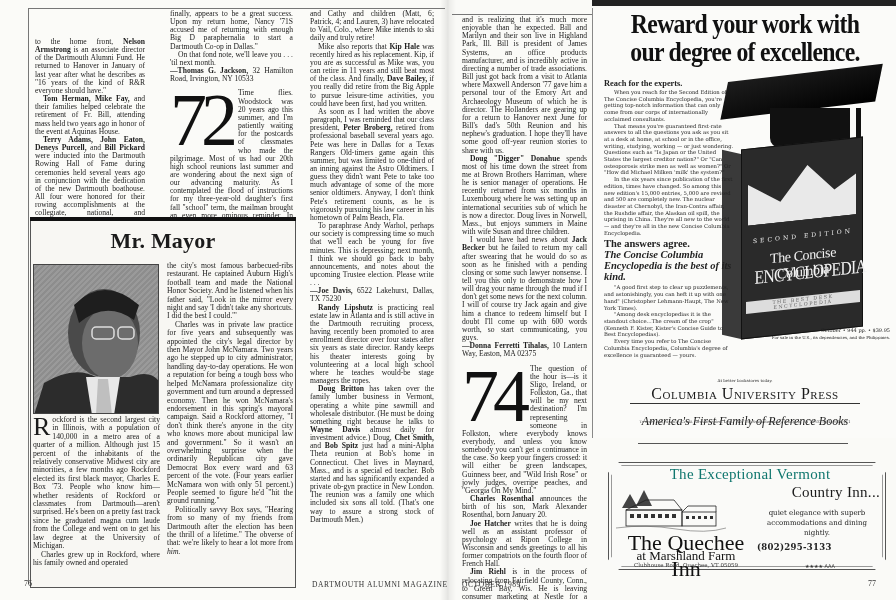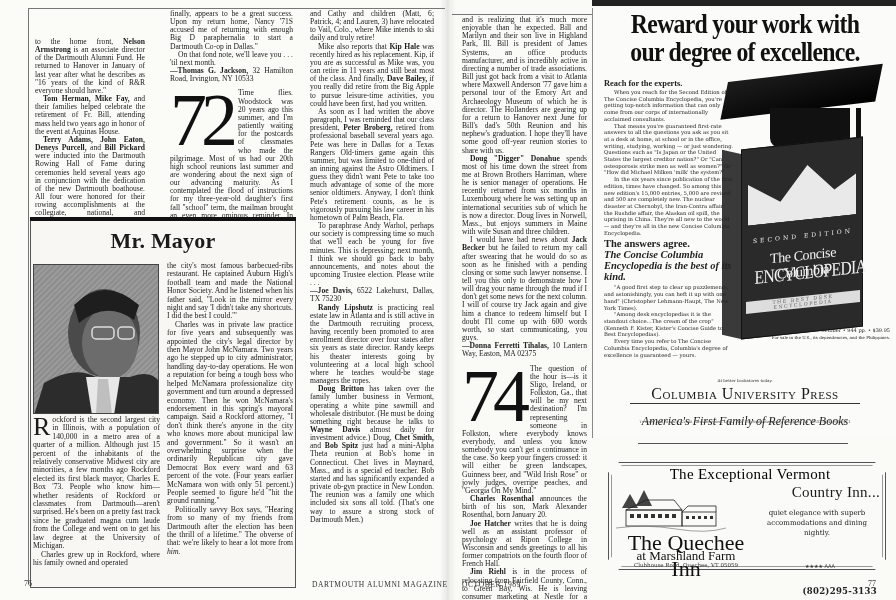--- a/index.html
+++ b/index.html
@@ -47,25 +47,25 @@
   .ad-price { position: absolute; left: 750px; top: 327px; width: 140px; font-family: "DejaVu Serif", serif; font-size: 5px; line-height: 7px; text-align: right; color: #222; }
   .ad-bookstores { position: absolute; left: 600px; top: 378px; width: 290px; font-family: "DejaVu Serif", serif; font-size: 4px; text-align: center; color: #333; }
   .cup-logo { position: absolute; left: 600px; top: 385px; width: 290px; text-align: center; font-family: "Liberation Serif", serif; font-size: 16px; letter-spacing: 0.5px; color: #1a1a1a; font-variant: small-caps; }
   .cup-tag { position: absolute; left: 630px; top: 403px; width: 230px; text-align: center; font-family: "Liberation Serif", serif; font-style: italic; font-size: 12px; color: #1a1a1a; border-top: 1px solid #333; padding-top: 10px; }
   .cup-order { position: absolute; left: 600px; top: 420px; width: 290px; text-align: center; font-family: "DejaVu Serif", serif; font-size: 3.6px; color: #444; }
   .divider { position: absolute; left: 638px; top: 443px; width: 210px; border-top: 1px solid #555; }
   .inn { position: absolute; left: 608px; top: 462px; width: 278px; height: 108px; border: 1px solid #555; background: #fafaf8;
     clip-path: polygon(4% 0, 96% 0, 100% 10%, 100% 90%, 96% 100%, 4% 100%, 0 90%, 0 10%); }
   .inn-inner { position: absolute; left: 611px; top: 465px; width: 272px; height: 102px; border: 1px solid #999;
     clip-path: polygon(4% 0, 96% 0, 100% 10%, 100% 90%, 96% 100%, 4% 100%, 0 90%, 0 10%); }
-  .inn-h1 { position: absolute; left: 620px; top: 466px; width: 260px; text-align: center; font-family: "Liberation Serif", serif; font-size: 15px; color: #000000; letter-spacing: 0.3px; }
+  .inn-h1 { position: absolute; left: 620px; top: 466px; width: 260px; text-align: center; font-family: "Liberation Serif", serif; font-size: 15px; color: #0f766e; letter-spacing: 0.3px; }
   .inn-h2 { position: absolute; left: 730px; top: 484px; width: 150px; text-align: right; font-family: "Liberation Serif", serif; font-size: 15px; color: #1a1a1a; letter-spacing: 0.3px; }
   .inn-sketch { position: absolute; left: 616px; top: 488px; width: 110px; height: 44px; }
   .inn-tag { position: absolute; left: 757px; top: 508px; width: 120px; text-align: center; font-family: "DejaVu Serif", serif; font-size: 7px; line-height: 10px; color: #222; }
-  .inn-phone { position: absolute; left: 757px; top: 542px; width: 120px; text-align: right; font-family: "DejaVu Serif", serif; font-size: 8.5px; font-weight: bold; color: #222; letter-spacing: 0.3px; margin-top: 44px; }
+  .inn-phone { position: absolute; left: 757px; top: 542px; width: 120px; text-align: left; font-family: "DejaVu Serif", serif; font-size: 8.5px; font-weight: bold; color: #222; letter-spacing: 0.3px; }
   .inn-name { position: absolute; left: 616px; top: 530px; width: 140px; text-align: center; font-family: "Liberation Serif", serif; font-size: 22px; color: #111; }
   .inn-name2 { position: absolute; left: 616px; top: 548px; width: 140px; text-align: center; font-family: "Liberation Serif", serif; font-size: 13px; color: #111; }
   .inn-addr { position: absolute; left: 616px; top: 562px; width: 140px; text-align: center; font-family: "DejaVu Serif", serif; font-size: 5.5px; color: #333; }
   .inn-aaa { position: absolute; left: 780px; top: 563px; width: 80px; text-align: center; font-family: "DejaVu Sans", sans-serif; font-size: 5px; color: #333; }
 </style>
 </head>
 <body>
 
 <div class="page page-left"></div>
 <div class="page page-right"></div>

